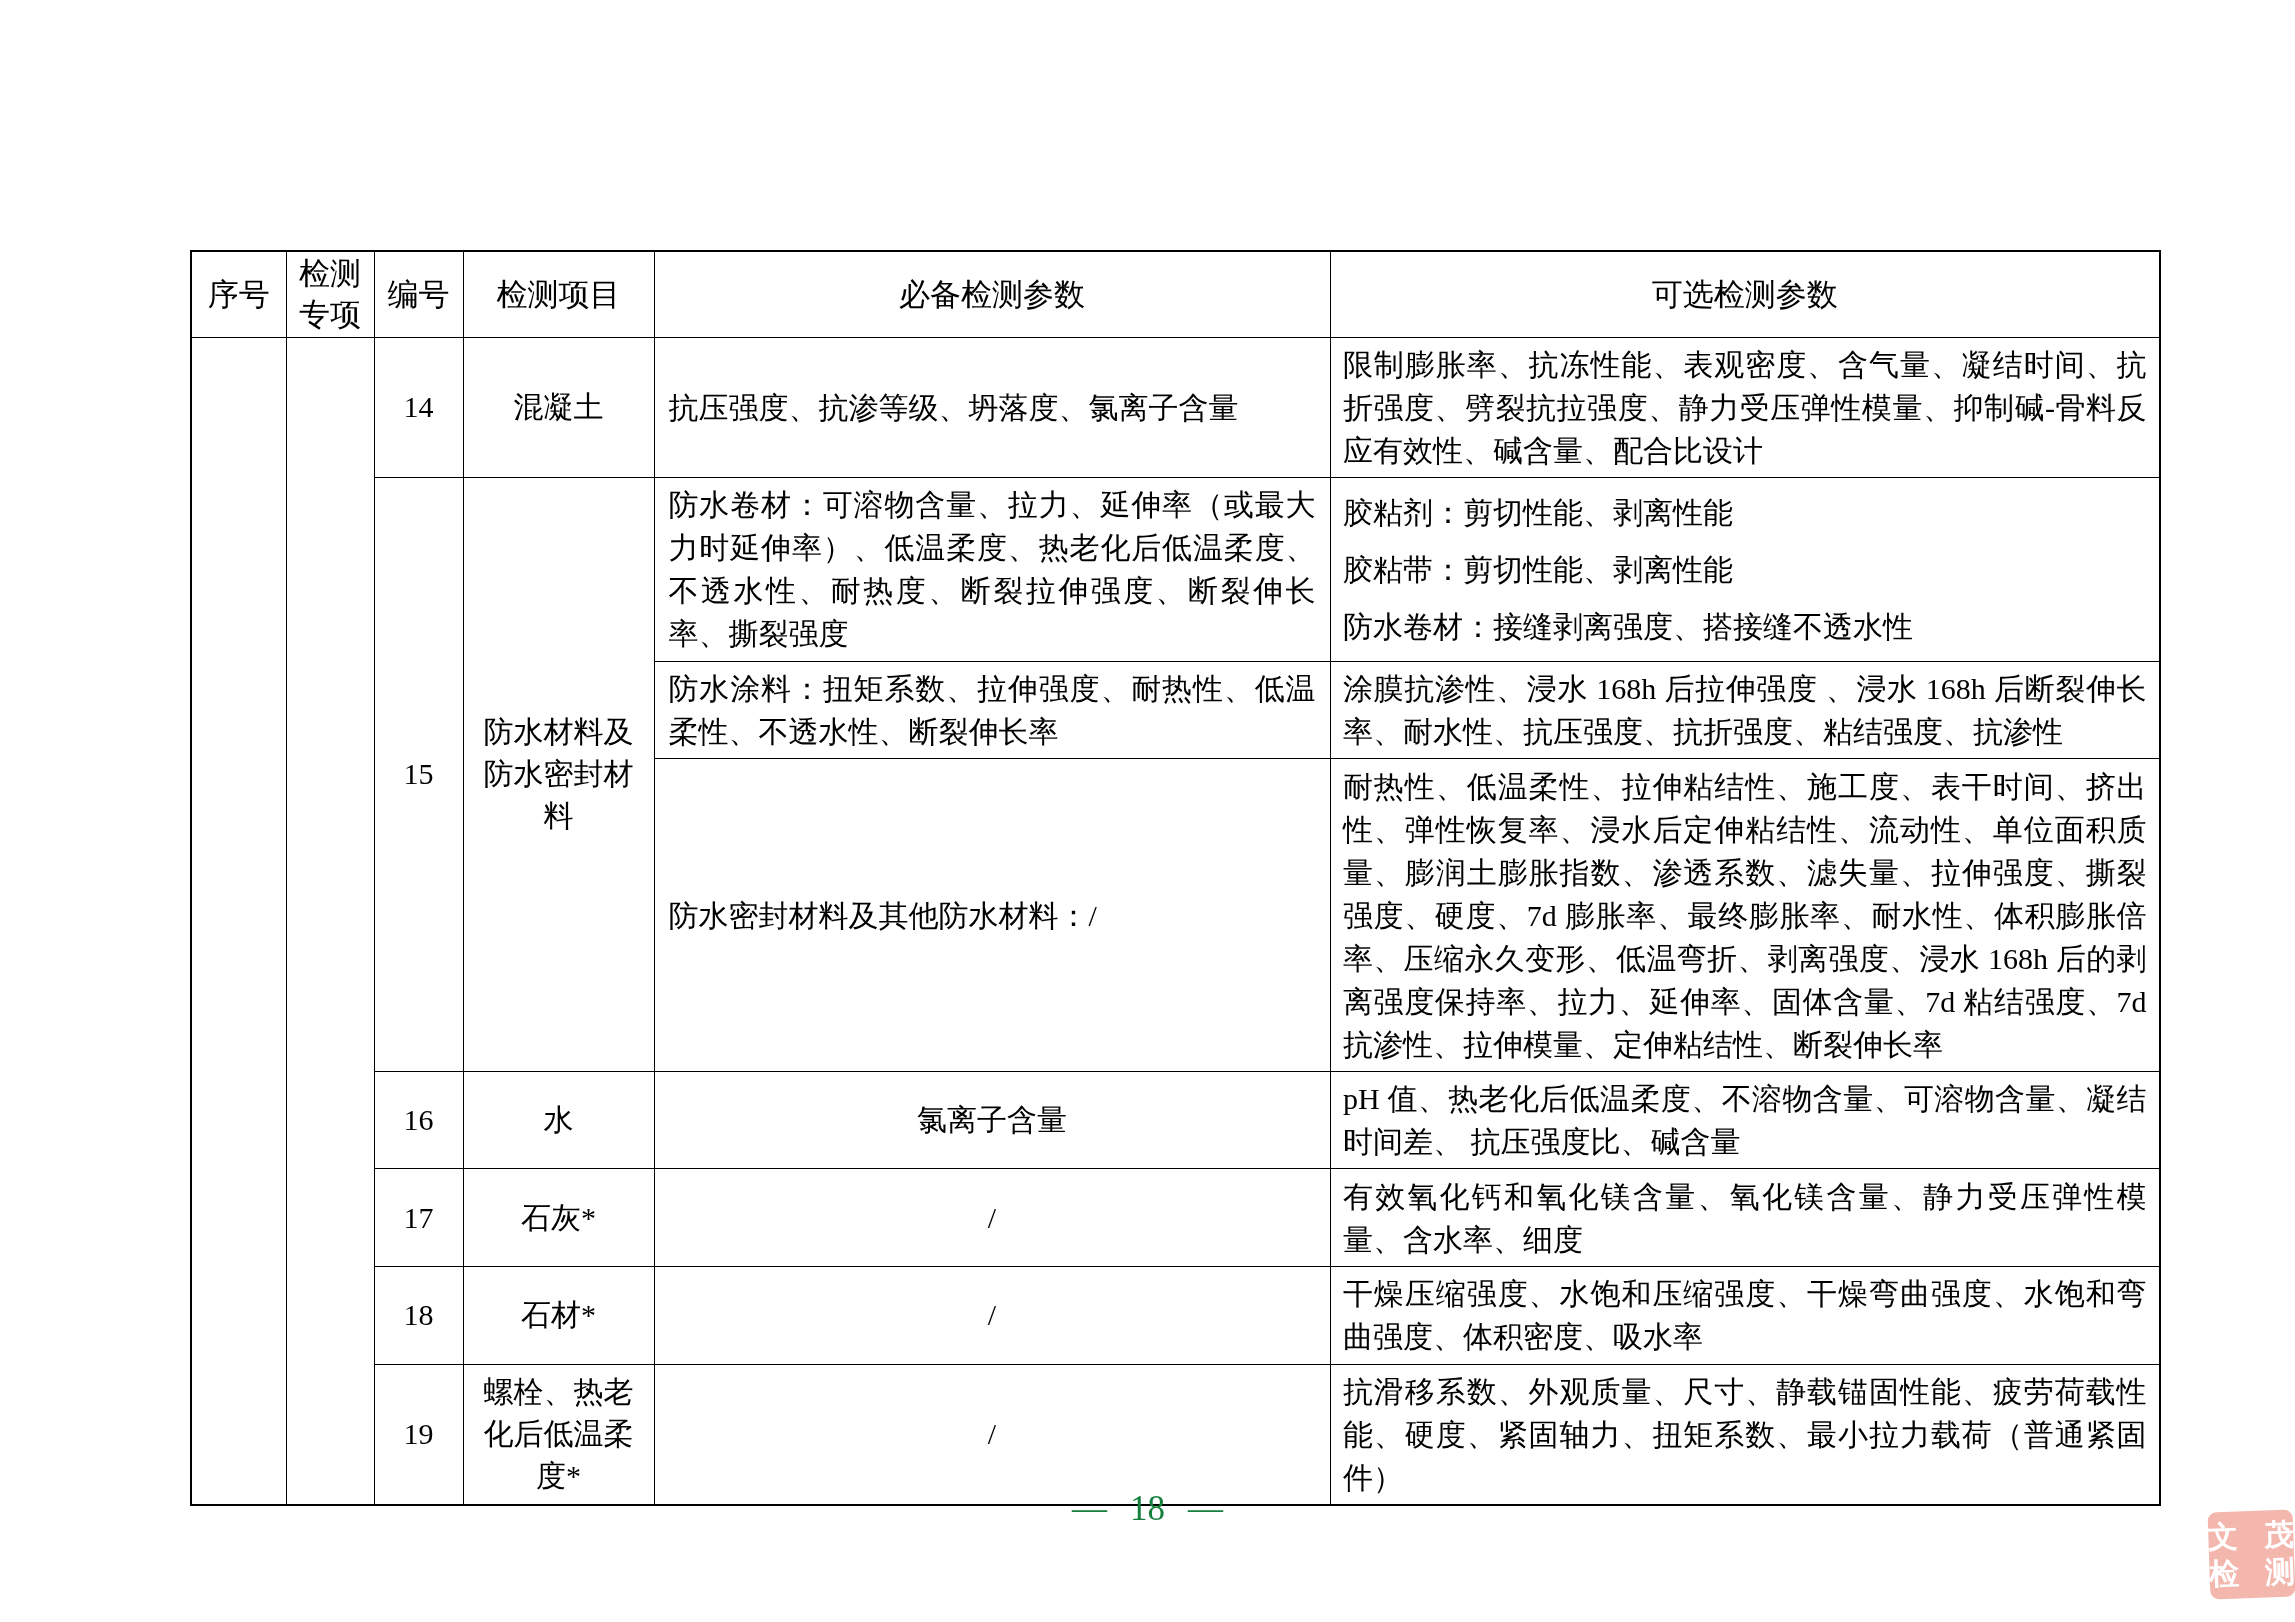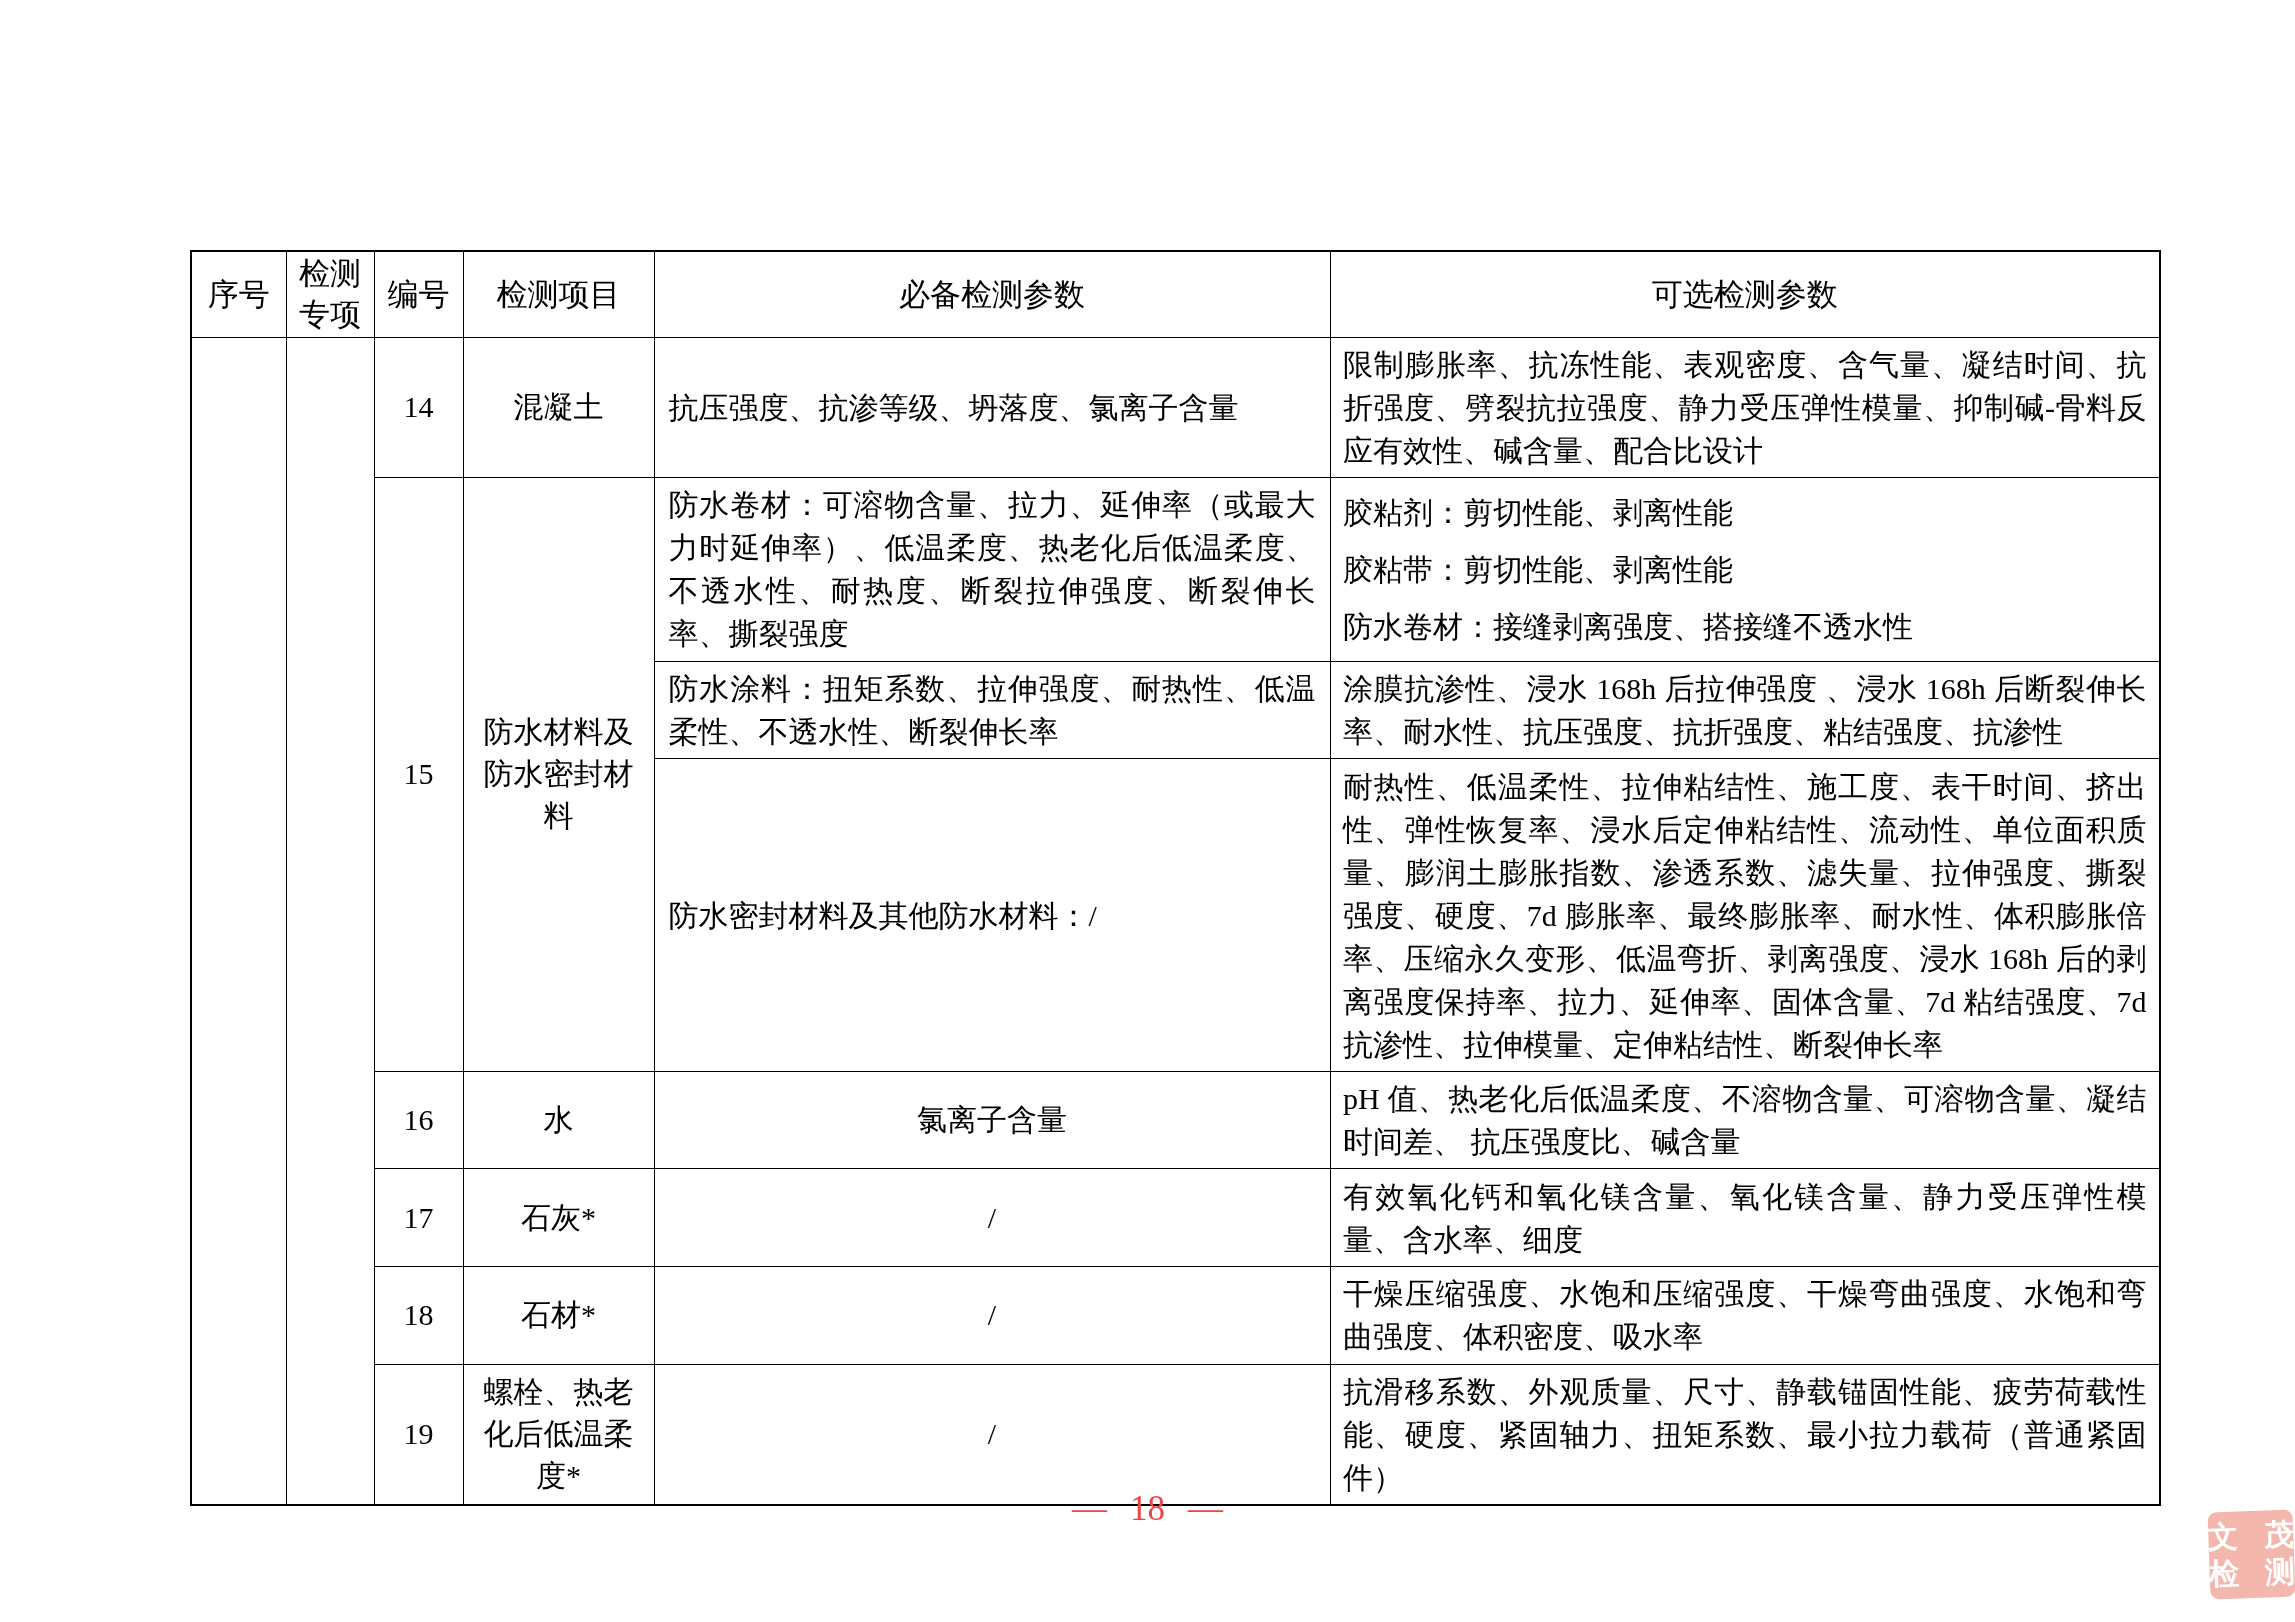--- a/index.html
+++ b/index.html
@@ -28,21 +28,21 @@
     text-align:justify;text-justify:inter-character;text-align-last:left;
     padding:5.3px 14px;line-height:43px;
   }
   .cell-opt{
     text-align:justify;text-justify:inter-character;text-align-last:left;
     padding:5.3px 12.4px;line-height:43px;border-radius:32px;
   }
   .sub1-opt{line-height:57px;}
   .footer{
     position:absolute;left:0;top:1489px;width:2295px;
-    text-align:center;font-size:35px;color:#ef4444;
+    text-align:center;font-size:35px;color:#15803d;
   }
   .footer .num{margin:0 23px;}
   .seal{
     position:absolute;left:2209px;top:1511px;width:85px;height:87px;
     background:#f3b7ae;border-radius:8.8px;
     color:#ffffff;font-family:"Liberation Sans", sans-serif;font-weight:bold;
     display:flex;flex-direction:column;justify-content:center;align-items:center;
     gap:5.3px;transform:rotate(-2deg);
   }
   .seal .seal-row{

